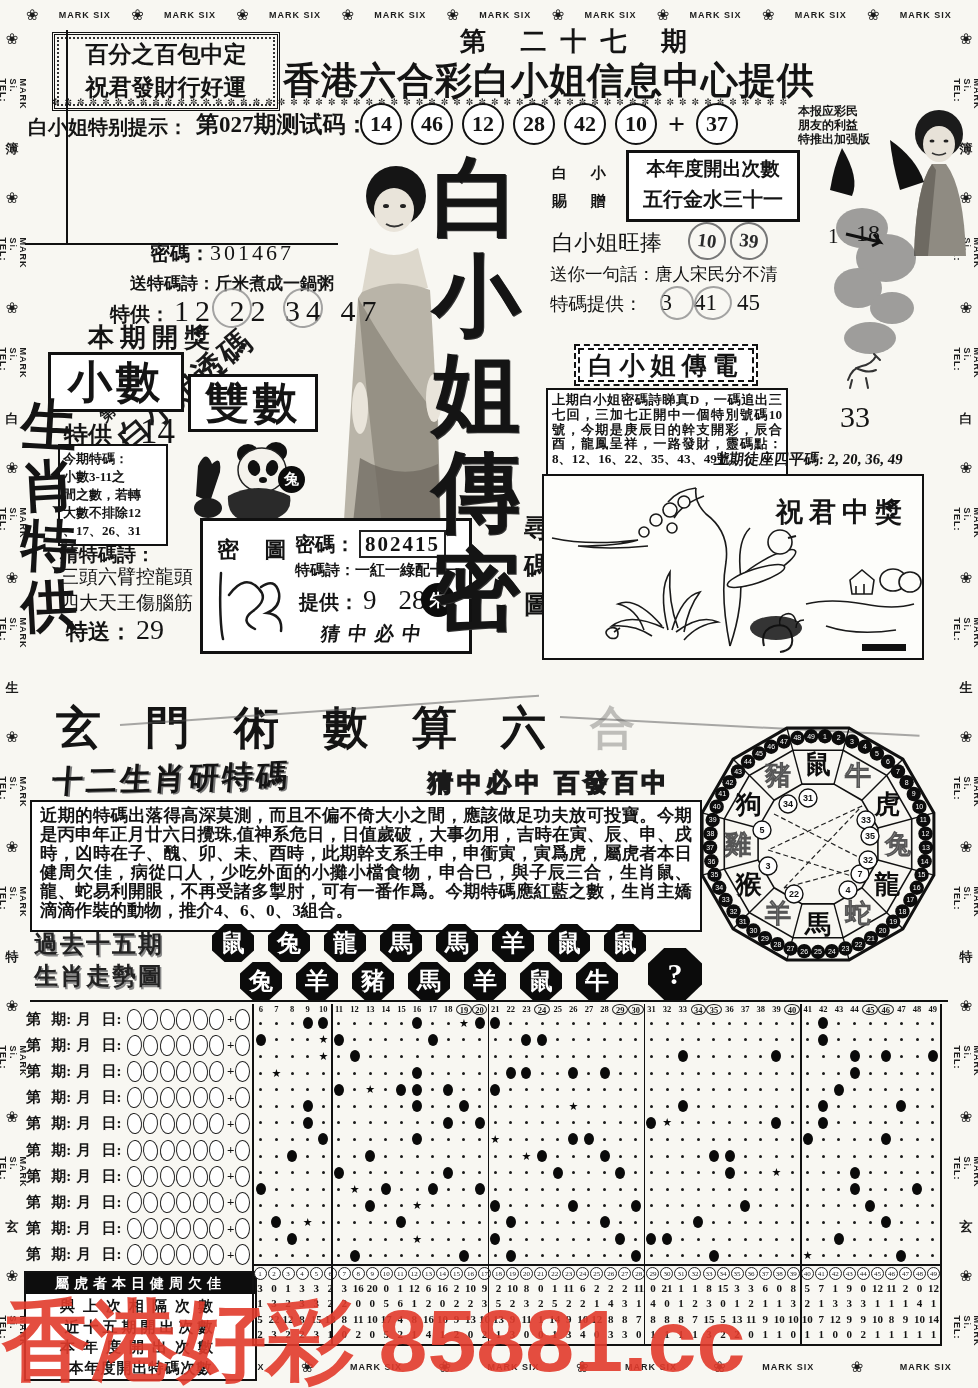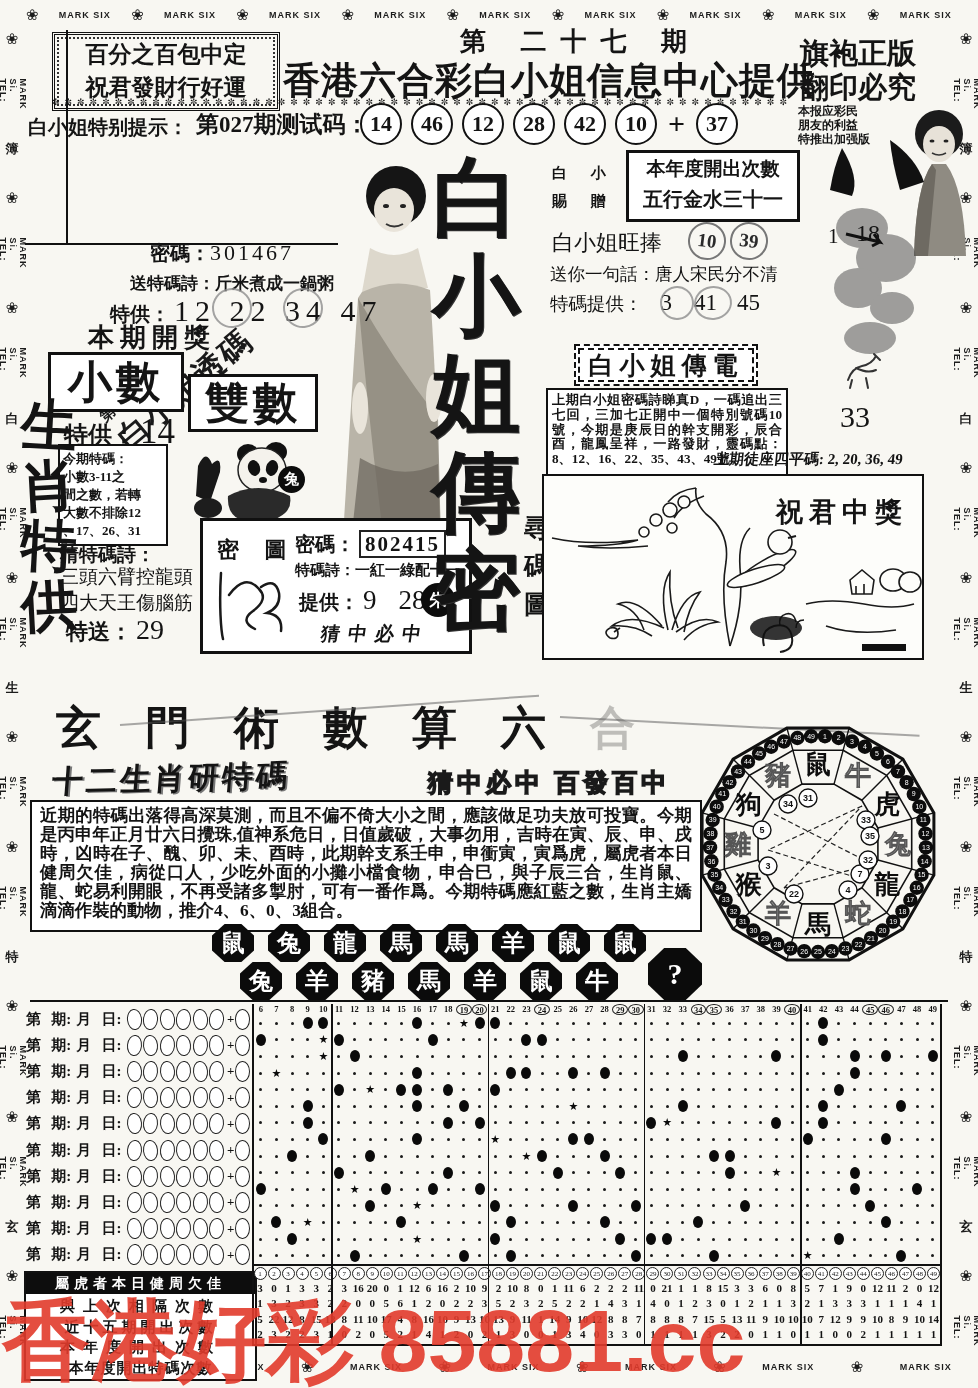--- a/index.html
+++ b/index.html
@@ -182,24 +182,20 @@
       <span class="fl">❀</span>
       <span class="mk">MARK SIX</span>
     </div>
 
   <div id="slogan-box" class="abs" style="left:52px;top:32px;width:222px;height:70px;">
     <div>百分之百包中定</div>
     <div>祝君發財行好運</div>
   </div>
   <div id="issue" class="abs nowrap" style="left:460px;top:24px;">第 二十七 期</div>
   <div id="main-title" class="abs nowrap" style="left:283px;top:56px;">香港六合彩白小姐信息中心提供</div>
-  <div id="hdr-right" class="abs" style="left:800px;top:36px;">
-    <div>旗袍正版</div>
-    <div>翻印必究</div>
-  </div>
   <div id="hdr-divider" class="abs" style="left:52px;top:97px;width:740px;">✼✼✼✼✼✼✼✼✼✼✼✼✼✼✼✼✼✼✼✼✼✼✼✼✼✼✼✼✼✼✼✼✼✼✼✼✼✼✼✼✼✼✼✼✼✼✼✼✼✼✼✼✼✼✼✼✼✼✼✼✼✼✼✼✼✼✼✼✼✼✼✼✼✼✼✼✼✼✼✼✼✼✼✼✼✼✼✼✼✼</div>
 
   <div class="abs nowrap b" style="left:28px;top:114px;font-size:20px;">白小姐特别提示：</div>
   <div class="abs nowrap b" style="left:196px;top:109px;font-size:23px;">第027期测试码：</div>
   <div id="tip-circles" class="abs" style="left:360px;top:103px;display:flex;gap:9px;align-items:center;">
       <div class="circ-num">14</div>
       <div class="circ-num">46</div>
       <div class="circ-num">12</div>
       <div class="circ-num">28</div>
       <div class="circ-num">42</div>
@@ -423,20 +419,24 @@
   <div id="mid-big" class="abs" style="left:56px;top:698px;">
     <span>玄門術數算六</span><span class="faded">合</span>
   </div>
   <div class="scratch abs" style="left:120px;top:724px;width:420px;transform:rotate(-4deg);"></div>
   <div class="scratch abs" style="left:560px;top:716px;width:360px;transform:rotate(3deg);"></div>
   <div id="mid-sub-left" class="abs nowrap" style="left:52px;top:758px;">十二生肖研特碼</div>
   <div id="mid-sub-right" class="abs nowrap" style="left:428px;top:766px;">猜中必中 百發百中</div>
 
   <div id="article-box" class="abs" style="left:30px;top:800px;width:652px;height:120px;">近期的特碼出落得高深莫測，而且不偏不倚大小之間，應該做足功夫放可投寶。今期是丙申年正月廿六日攪珠,值神系危日，日值歲破，大事勿用，吉時在寅、辰、申、戌時，凶時在子、醜、卯、未、酉時，此期幹支系壬申，申衝寅，寅爲虎，屬虎者本日健周欠佳，病從口人，少吃外面的小攤小檔食物，申合巳，與子辰三合，生肖鼠、龍、蛇易利開眼，不再受諸多掣肘，可有一番作爲。今期特碼應紅藍之數，生肖主嬌滴滴作裝的動物，推介4、6、0、3組合。</div>
 
+  <div class="abs" style="left:34px;top:928px;">
+    <div class="trend-label">過去十五期</div>
+    <div class="trend-label">生肖走勢圖</div>
+  </div>
   <div id="trend-row1" class="abs" style="left:212px;top:924px;display:flex;gap:14px;">
       <div class="zbadge" style="width: 42px; height: 38px;">鼠</div>
       <div class="zbadge" style="width: 42px; height: 38px;">兔</div>
       <div class="zbadge" style="width: 42px; height: 38px;">龍</div>
       <div class="zbadge" style="width: 42px; height: 38px;">馬</div>
       <div class="zbadge" style="width: 42px; height: 38px;">馬</div>
       <div class="zbadge" style="width: 42px; height: 38px;">羊</div>
       <div class="zbadge" style="width: 42px; height: 38px;">鼠</div>
       <div class="zbadge" style="width: 42px; height: 38px;">鼠</div>
     </div>

